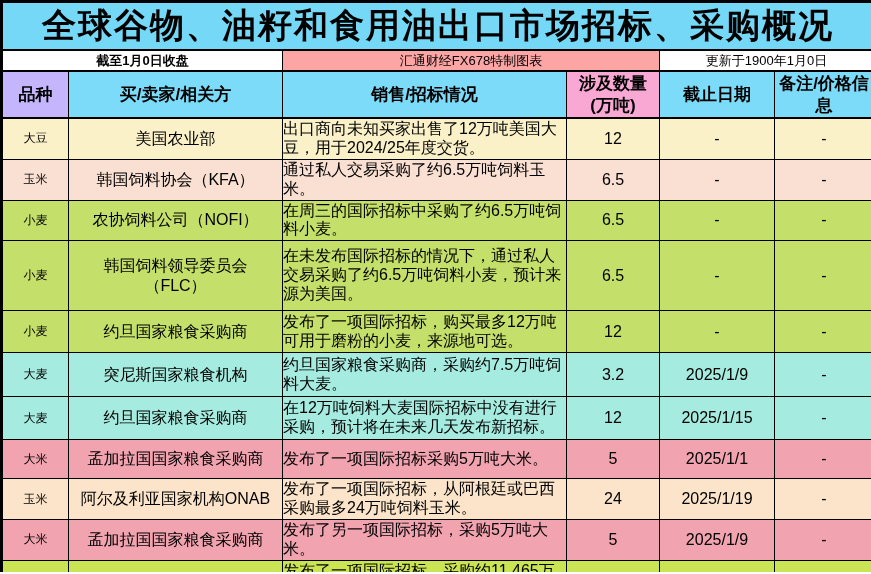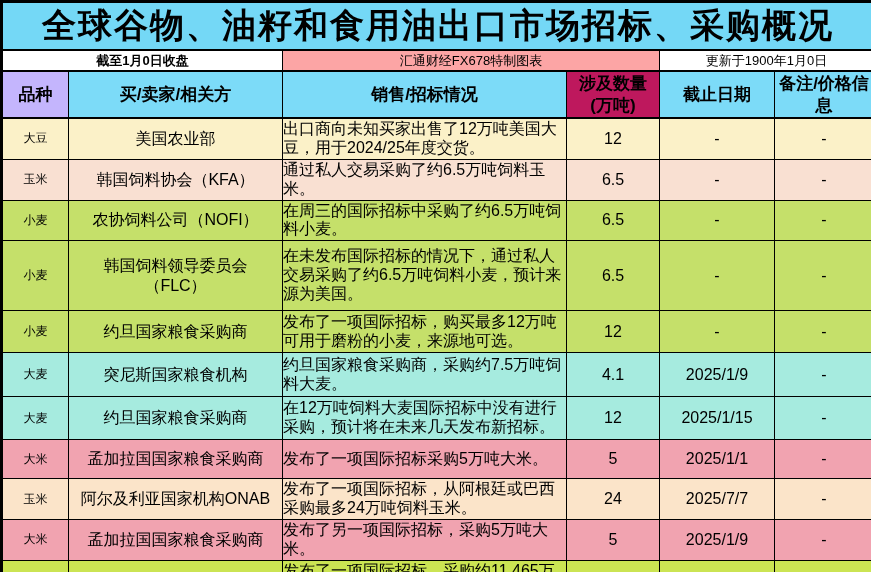--- a/index.html
+++ b/index.html
@@ -60,21 +60,21 @@
   <tr class="subtitle-row" style="height:21px">
     <td colspan="2" style="background-color: rgb(255, 255, 255); font-weight: bold;">截至1月0日收盘</td>
     <td colspan="2" style="background-color: #fca5a5;">汇通财经FX678特制图表</td>
     <td colspan="2" style="background-color: rgb(255, 255, 255);">更新于1900年1月0日</td>
   </tr>
 
   <tr class="header-row" style="height:47px">
     <th style="background-color: #c4b5fd;">品种</th>
     <th style="background-color: rgb(124, 219, 248);">买/卖家/相关方</th>
     <th style="background-color: rgb(124, 219, 248);">销售/招标情况</th>
-    <th style="background-color: #be185d;">
+    <th style="background-color: #f9a8d4;">
       <span>涉及数量</span><br>
       <span>(万吨)</span>
     </th>
     <th style="background-color: rgb(124, 219, 248);">截止日期</th>
     <th style="background-color: rgb(124, 219, 248);">备注/价格信息</th>
   </tr>
 
   <tr style="height: 38px; background-color: rgb(251, 241, 200);">
     <td class="variety">大豆</td>
     <td class="party">美国农业部</td>
@@ -117,21 +117,21 @@
     <td class="situation">发布了一项国际招标，购买最多12万吨可用于磨粉的小麦，来源地可选。</td>
     <td class="quantity">12</td>
     <td class="deadline">-</td>
     <td class="notes">-</td>
   </tr>
 
   <tr style="height: 44px; background-color: rgb(166, 235, 223);">
     <td class="variety">大麦</td>
     <td class="party">突尼斯国家粮食机构</td>
     <td class="situation">约旦国家粮食采购商，采购约7.5万吨饲料大麦。</td>
-    <td class="quantity">4.1</td>
+    <td class="quantity">3.2</td>
     <td class="deadline">2025/1/9</td>
     <td class="notes">-</td>
   </tr>
 
   <tr style="height: 43px; background-color: rgb(166, 235, 223);">
     <td class="variety">大麦</td>
     <td class="party">约旦国家粮食采购商</td>
     <td class="situation">在12万吨饲料大麦国际招标中没有进行采购，预计将在未来几天发布新招标。</td>
     <td class="quantity">12</td>
     <td class="deadline">2025/1/15</td>
@@ -145,21 +145,21 @@
     <td class="quantity">5</td>
     <td class="deadline">2025/1/1</td>
     <td class="notes">-</td>
   </tr>
 
   <tr style="height: 36px; background-color: rgb(251, 228, 201);">
     <td class="variety">玉米</td>
     <td class="party">阿尔及利亚国家机构ONAB</td>
     <td class="situation">发布了一项国际招标，从阿根廷或巴西采购最多24万吨饲料玉米。</td>
     <td class="quantity">24</td>
-    <td class="deadline">2025/7/7</td>
+    <td class="deadline">2025/1/19</td>
     <td class="notes">-</td>
   </tr>
 
   <tr style="height: 37px; background-color: rgb(241, 163, 176);">
     <td class="variety">大米</td>
     <td class="party">孟加拉国国家粮食采购商</td>
     <td class="situation">发布了另一项国际招标，采购5万吨大米。</td>
     <td class="quantity">5</td>
     <td class="deadline">2025/1/9</td>
     <td class="notes">-</td>

